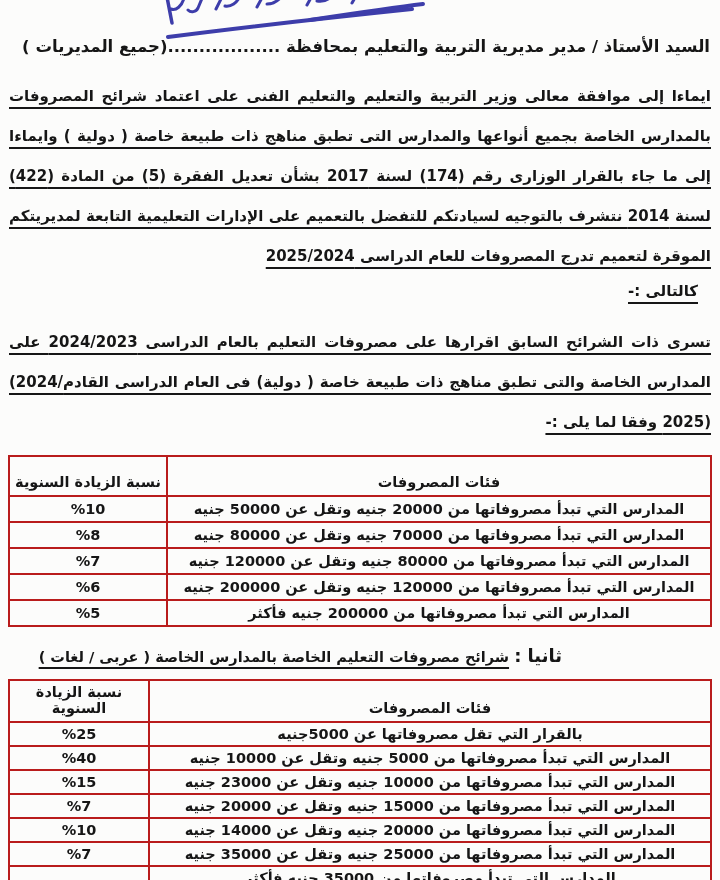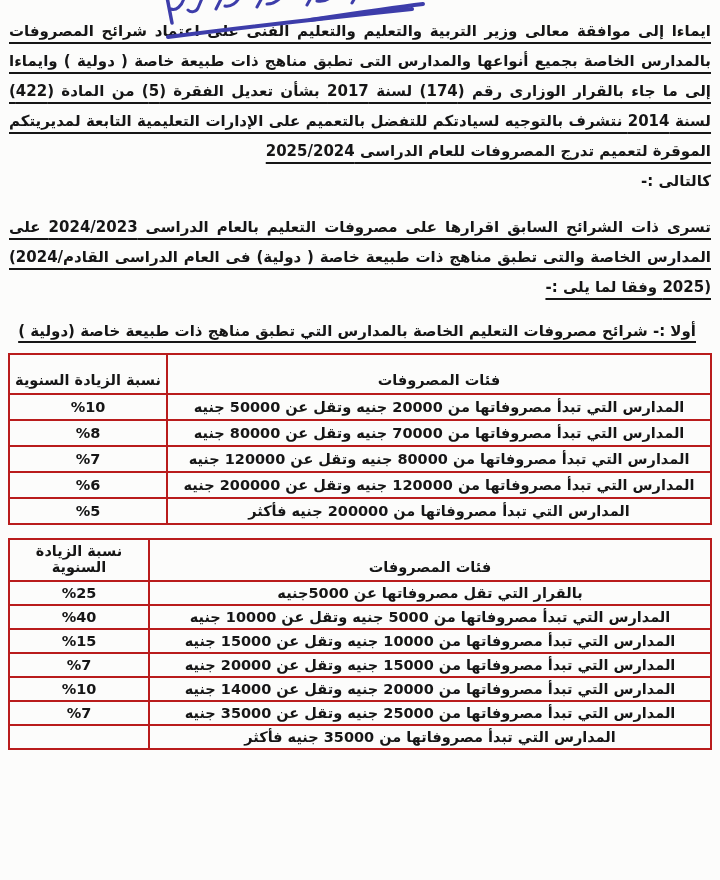--- a/index.html
+++ b/index.html
@@ -32,32 +32,33 @@
   .greeting {
     margin-top:36px;
     text-align:center;
     font-size:16px;
     font-weight:bold;
   }
   .para {
     margin:16px 9px 0 9px;
     font-size:15px;
     font-weight:bold;
-    line-height:30px;
+    line-height:40px;
     text-align:justify;
     text-decoration:underline;
     text-decoration-thickness:1.5px;
     text-underline-offset:6px;
   }
   .para-tail {
-    margin:0 9px;
+    margin:0 22px;
     font-size:15px;
     font-weight:bold;
     line-height:30px;
     text-align:right;
+    text-decoration:underline;
     text-decoration-thickness:1.5px;
     text-underline-offset:6px;
   }
   .sec-heading {
     margin:20px 24px 0 9px;
     font-size:15px;
     font-weight:bold;
     text-decoration:underline;
     text-decoration-thickness:1.5px;
     text-underline-offset:5px;
@@ -115,28 +116,28 @@
     <path d="M80,0 C77,7 71,11 65,10" stroke-width="3"></path>
     <path d="M103,0 L97,11" stroke-width="3"></path>
     <path d="M122,0 C118,5 113,8 107,8" stroke-width="3"></path>
     <path d="M152,0 L147,9" stroke-width="3"></path>
     <path d="M172,0 C168,4 162,6 157,5" stroke-width="3"></path>
     <path d="M196,0 L192,7" stroke-width="3"></path>
     <path d="M8,41 C70,33 185,20 252,13" stroke-width="4"></path>
     <path d="M150,24 C190,18 238,11 263,8" stroke-width="4"></path>
   </svg>
 
+  <div class="recipient">السيد الأستاذ / مدير مديرية التربية والتعليم بمحافظة ..................(جميع المديريات )</div>
 
 
   <div class="para">ايماءا إلى موافقة معالى وزير التربية والتعليم والتعليم الفنى على اعتماد شرائح المصروفات بالمدارس الخاصة بجميع أنواعها والمدارس التى تطبق مناهج ذات طبيعة خاصة ( دولية ) وايماءا إلى ما جاء بالقرار الوزارى رقم (174) لسنة 2017 بشأن تعديل الفقرة (5) من المادة (422) لسنة 2014 نتشرف بالتوجيه لسيادتكم للتفضل بالتعميم على الإدارات التعليمية التابعة لمديريتكم الموقرة لتعميم تدرج المصروفات للعام الدراسى 2025/2024</div>
   <div class="para-tail">كالتالى :-</div>
 
   <div class="para">تسرى ذات الشرائح السابق اقرارها على مصروفات التعليم بالعام الدراسى 2024/2023 على المدارس الخاصة والتى تطبق مناهج ذات طبيعة خاصة ( دولية) فى العام الدراسى القادم⁦(2024/ 2025)⁩ وفقا لما يلى :-</div>
 
-  <div class="sec-heading">أولا :- شرائح مصروفات التعليم الخاصة بالمدارس التي تطبق مناهج ذات طبيعة خاصة (دولية )</div>
 
   <table class="fees-table t1">
     <thead>
       <tr>
         <th class="cat">فئات المصروفات</th>
         <th class="rate">نسبة الزيادة السنوية</th>
       </tr>
     </thead>
     <tbody>
 
@@ -160,20 +161,24 @@
           <td class="rate"><span dir="ltr">%6</span></td>
         </tr>
 
         <tr>
           <td class="cat">المدارس التي تبدأ مصروفاتها من 200000 جنيه فأكثر</td>
           <td class="rate"><span dir="ltr">%5</span></td>
         </tr>
       </tbody>
   </table>
 
+  <div class="sec2-heading">
+    <span class="sec2-label">ثانيا :</span>
+    <span class="sec2-text">شرائح مصروفات التعليم الخاصة بالمدارس الخاصة ( عربى / لغات )</span>
+  </div>
 
   <table class="fees-table t2">
     <thead>
       <tr>
         <th class="cat">فئات المصروفات</th>
         <th class="rate">نسبة الزيادة السنوية</th>
       </tr>
     </thead>
     <tbody>
 
@@ -181,21 +186,21 @@
           <td class="cat">بالقرار التي تقل مصروفاتها عن 5000جنيه</td>
           <td class="rate"><span dir="ltr">%25</span></td>
         </tr>
 
         <tr>
           <td class="cat">المدارس التي تبدأ مصروفاتها من 5000 جنيه وتقل عن 10000 جنيه</td>
           <td class="rate"><span dir="ltr">%40</span></td>
         </tr>
 
         <tr>
-          <td class="cat">المدارس التي تبدأ مصروفاتها من 10000 جنيه وتقل عن 15000 جنيه</td>
+          <td class="cat">المدارس التي تبدأ مصروفاتها من 10000 جنيه وتقل عن 23000 جنيه</td>
           <td class="rate"><span dir="ltr">%15</span></td>
         </tr>
 
         <tr>
           <td class="cat">المدارس التي تبدأ مصروفاتها من 15000 جنيه وتقل عن 20000 جنيه</td>
           <td class="rate"><span dir="ltr">%7</span></td>
         </tr>
 
         <tr>
           <td class="cat">المدارس التي تبدأ مصروفاتها من 20000 جنيه وتقل عن 14000 جنيه</td>

